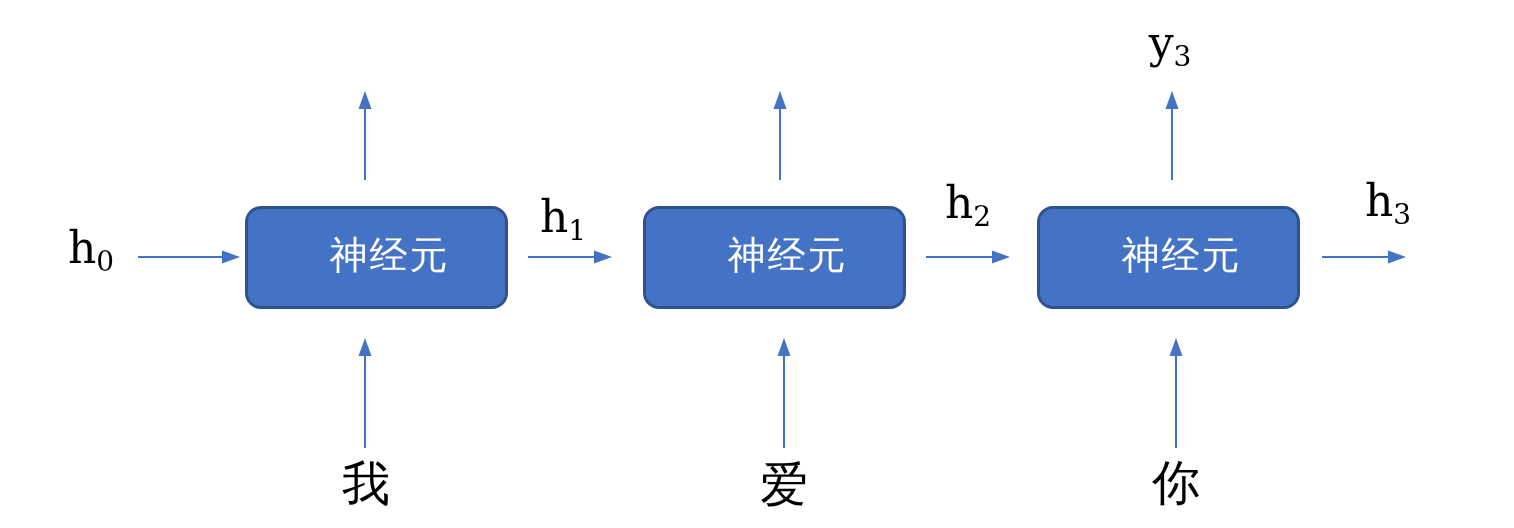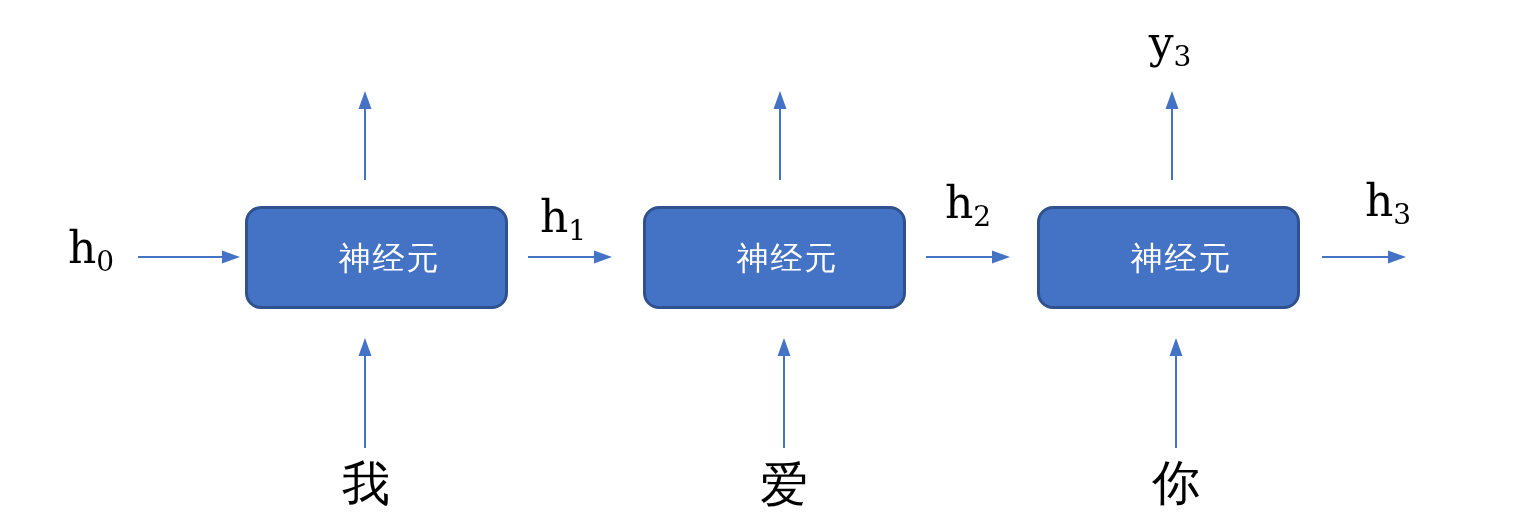--- a/index.html
+++ b/index.html
@@ -42,24 +42,24 @@
     border-radius: 16px;
     display: flex;
     align-items: center;
     justify-content: center;
   }
   .cell-1 { left: 245px; }
   .cell-2 { left: 643px; }
   .cell-3 { left: 1037px; }
   .cell-label {
     color: var(--cell-text, #ffffff);
-    font-size: 32px;
+    font-size: 38px;
     letter-spacing: 2px;
     line-height: 1;
-    font-family: Liberation Serif, serif;
+    font-family: Liberation Mono, monospace;
     margin-left: 26px;
   }
   .mlabel {
     position: absolute;
     transform: translate(-50%, -50%);
     font-family: "DejaVu Serif", "Liberation Serif", serif;
     font-size: 44px;
     line-height: 1;
     color: var(--label-text, #000000);
     white-space: nowrap;

